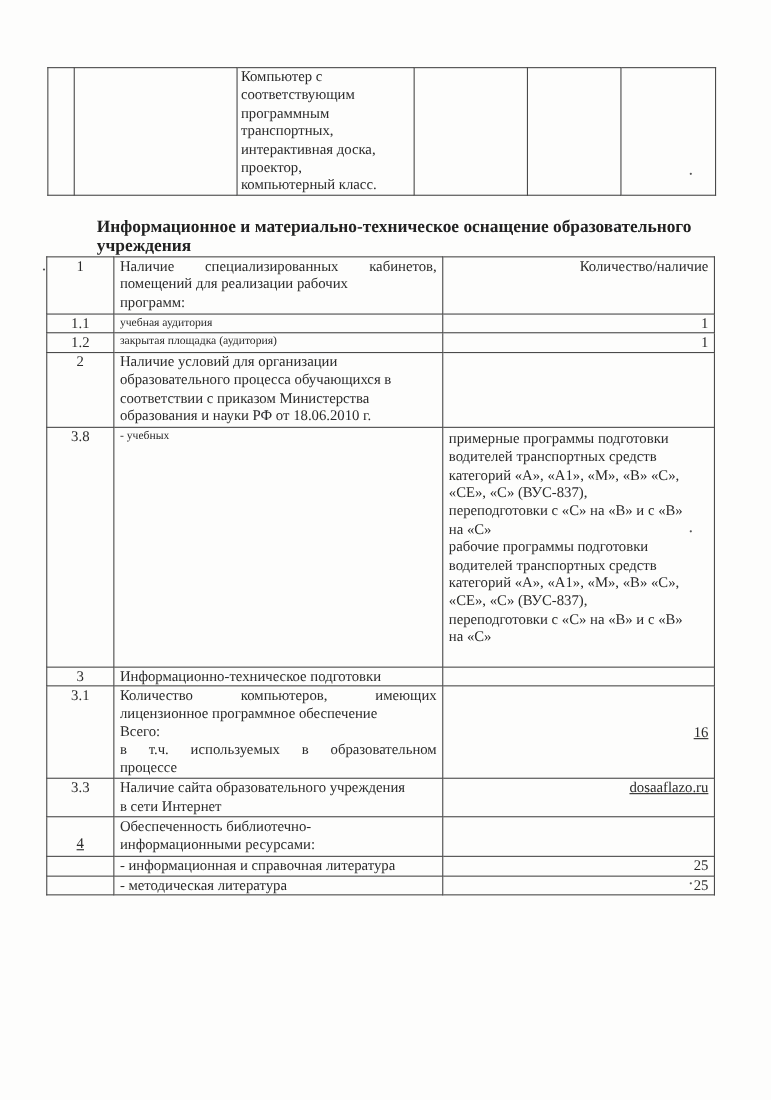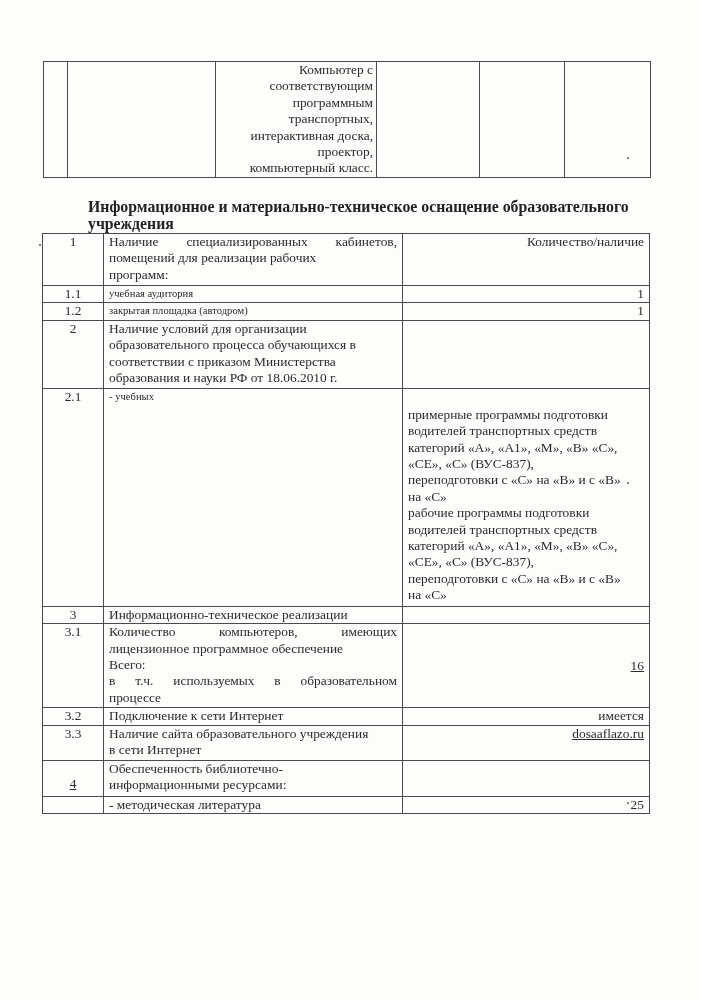--- a/index.html
+++ b/index.html
@@ -5,21 +5,21 @@
     html, body { margin: 0; padding: 0; }
     body {
       width: 701px; height: 1000px; background: #fdfdfc; position: relative; overflow: hidden;
       font-family: "Liberation Serif", "DejaVu Serif", serif; color: #2a2a2a;
     }
     .abs { position: absolute; }
     table { border-collapse: collapse; position: absolute; table-layout: fixed; }
     td { border: 1.2px solid #4a4a4a; vertical-align: top; padding: 0 5px; font-size: 13.4px; line-height: 16.4px; overflow: hidden; }
     
     #top-table { left: 43px; top: 61px; width: 607px; height: 117px; }
-    #top-table td { height: 115px; padding: 0 3px; text-align: right; }
+    #top-table td { height: 115px; padding: 0 3px; }
     
     #title {
       left: 88px; top: 198px; width: 590px; font-weight: bold; font-size: 15.8px; line-height: 17px; color: #222;
     }
     
     #main-table { left: 42px; top: 233px; width: 607px; }
     #main-table td.num { text-align: center; padding: 0 2px; }
     #main-table td.val { text-align: right; }
     .small { font-size: 10.6px; margin-left: 28px; }
     .justall { text-align: justify; text-align-last: justify; }
@@ -83,77 +83,72 @@
   </tr>
 
   <tr style="height:17px">
     <td class="num">1.1</td>
     <td class="small">учебная аудитория</td>
     <td class="val">1</td>
   </tr>
 
   <tr style="height:16px">
     <td class="num">1.2</td>
-    <td class="small">закрытая площадка (автодром)</td>
+    <td class="small">закрытая площадка (аудитория)</td>
     <td class="val">1</td>
   </tr>
 
   <tr style="height:68px">
     <td class="num">2</td>
     <td>
       <div>Наличие условий для организации</div>
       <div>образовательного процесса обучающихся в</div>
       <div>соответствии с приказом Министерства</div>
       <div>образования и науки РФ от 18.06.2010 г.</div>
     </td>
     <td class="val"></td>
   </tr>
 
   <tr style="height:218px">
-    <td class="num">2.1</td>
+    <td class="num">3.8</td>
     <td class="small">- учебных</td>
-    <td style="padding-top:18px">
+    <td style="padding-top:2px">
       <div>примерные программы подготовки</div>
       <div>водителей транспортных средств</div>
       <div>категорий «А», «А1», «М», «В» «С»,</div>
       <div>«СЕ», «С» (ВУС-837),</div>
       <div>переподготовки с «С» на «В» и с «В»</div>
       <div>на «С»</div>
       <div>рабочие программы  подготовки</div>
       <div>водителей транспортных средств</div>
       <div>категорий «А», «А1», «М», «В» «С»,</div>
       <div>«СЕ», «С» (ВУС-837),</div>
       <div>переподготовки с «С» на «В» и с «В»</div>
       <div>на «С»</div>
     </td>
   </tr>
 
   <tr style="height:16px">
     <td class="num">3</td>
-    <td>Информационно-техническое реализации</td>
+    <td>Информационно-техническое подготовки</td>
     <td class="val"></td>
   </tr>
 
   <tr style="height:84px">
     <td class="num">3.1</td>
     <td>
       <div class="justall">Количество компьютеров, имеющих</div>
       <div>лицензионное программное обеспечение</div>
       <div>Всего:</div>
       <div class="justall">в т.ч. используемых в образовательном</div>
       <div>процессе</div>
     </td>
     <td class="val mid">16</td>
   </tr>
 
-  <tr style="height:16px">
-    <td class="num">3.2</td>
-    <td>Подключение к сети Интернет</td>
-    <td class="val">имеется</td>
-  </tr>
 
   <tr style="height:35px">
     <td class="num">3.3</td>
     <td>
       <div>Наличие сайта образовательного учреждения</div>
       <div>в сети Интернет</div>
     </td>
     <td class="val">
       <span class="link">dosaaflazo.ru</span>
     </td>
@@ -161,20 +156,25 @@
 
   <tr style="height:36px">
     <td class="num mid" style="padding-top:12px">4</td>
     <td>
       <div>Обеспеченность библиотечно-</div>
       <div>информационными ресурсами:</div>
     </td>
     <td class="val"></td>
   </tr>
 
+  <tr style="height:17px">
+    <td class="num"></td>
+    <td>- информационная и справочная литература</td>
+    <td class="val">25</td>
+  </tr>
 
   <tr style="height:17px">
     <td class="num"></td>
     <td>- методическая литература</td>
     <td class="val">25</td>
   </tr>
 
 </tbody>
   </table>
 

